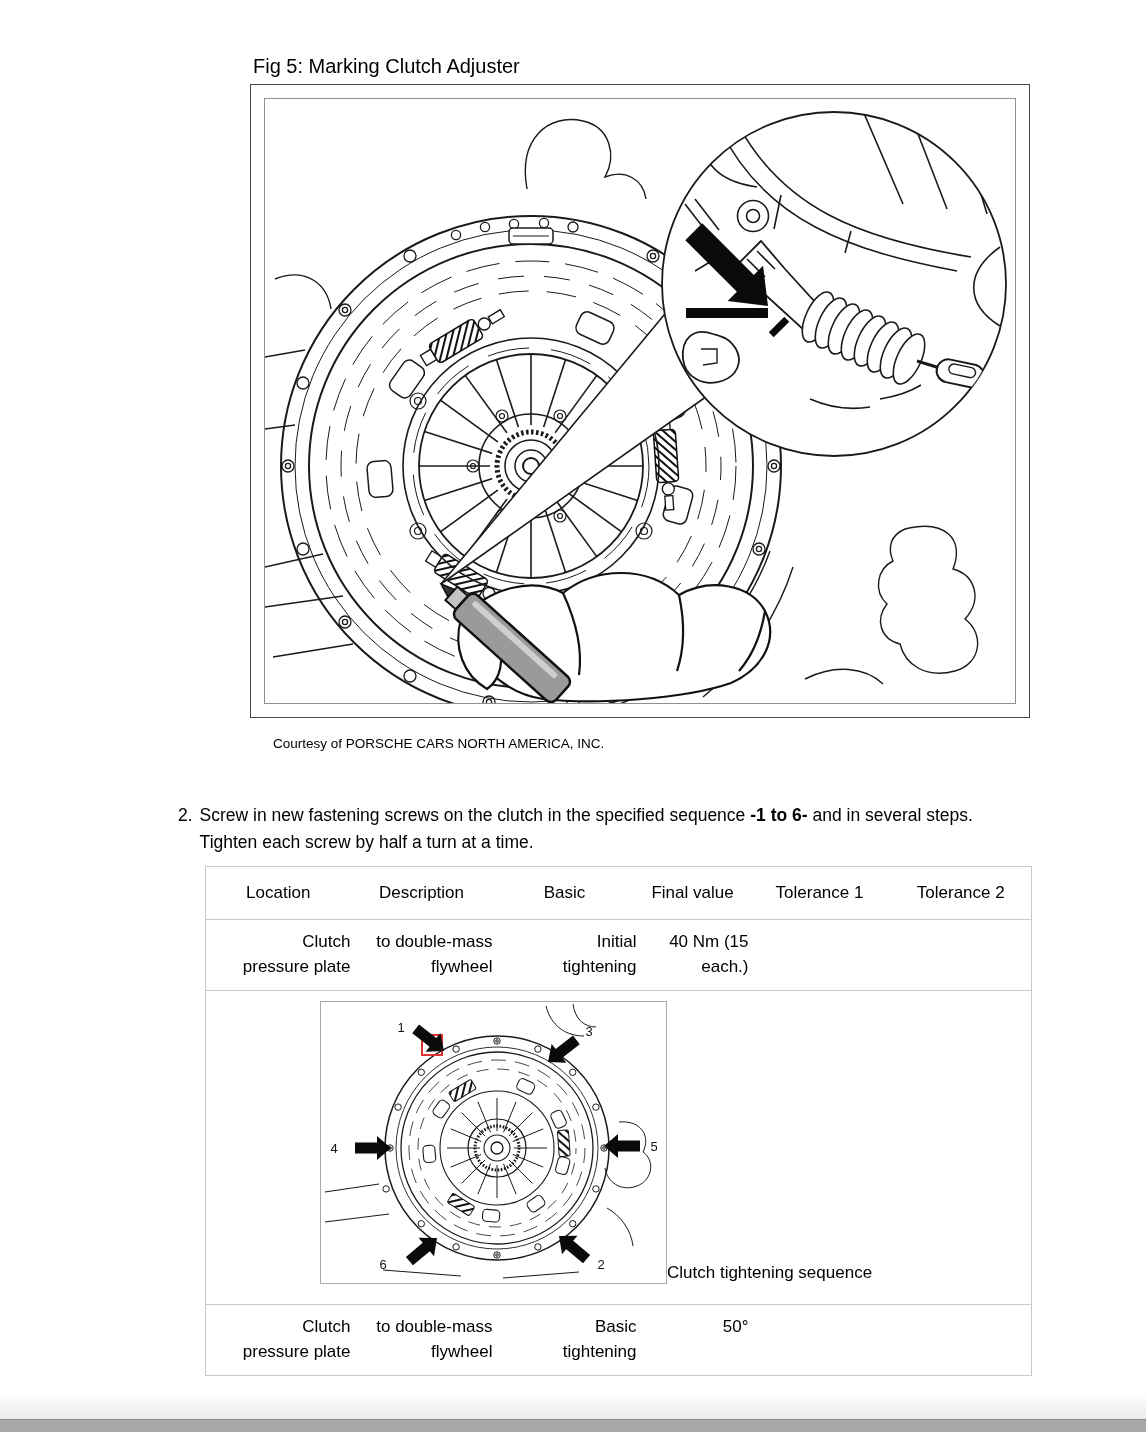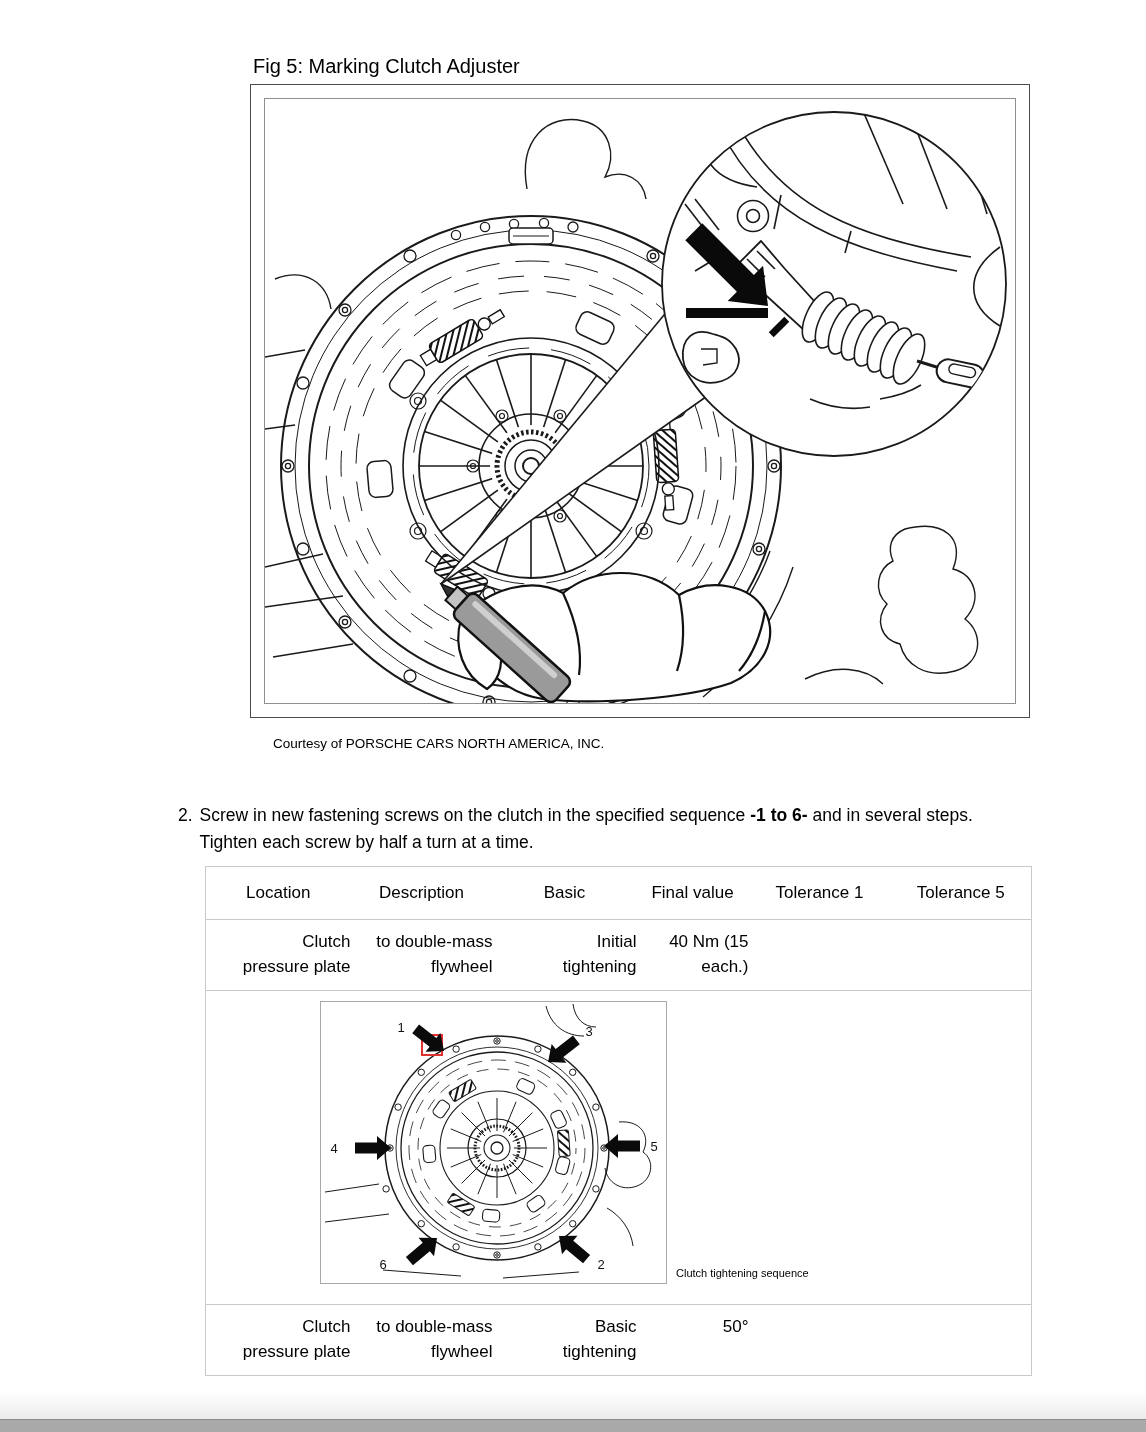--- a/index.html
+++ b/index.html
@@ -19,21 +19,21 @@
   .tq-table{position:absolute;left:205px;top:866px;width:826px;border-collapse:collapse;font-size:17px;table-layout:fixed;background:#fff;border-radius:8px;}
   .tq-table, .tq-table td, .tq-table th{border:0;}
   .tq-table{border:1px solid #c9c9c9;}
   .tq-table tr{border-bottom:1px solid #c9c9c9;}
   .tq-table th{font-weight:normal;text-align:center;height:52px;vertical-align:middle;padding:0;}
   .tq-table td{text-align:right;vertical-align:top;padding:9px 0 11px 0;line-height:25px;}
   .cell-line{display:block;}
   .img-cell{padding:0 !important;text-align:left !important;}
   .seq-wrap{display:flex;align-items:flex-end;padding:10px 0 20px 114px;}
   .seq-box{width:345px;height:281px;border:1px solid #a9a9a9;flex:0 0 auto;background:#fff;}
-  .seq-caption{margin-left:9px;margin-bottom:0px;font-size:11px;line-height:22px;}
+  .seq-caption{margin-bottom:0px;font-size:17px;line-height:22px;}
   .footer-fade{position:absolute;left:0;right:0;bottom:12px;height:28px;background:linear-gradient(#ffffff,#ebebeb);}
   .h-scrollbar{position:absolute;left:0;right:0;bottom:0;height:12px;background:#a9a9a9;border-top:1px solid #8a8a8a;}
   svg text{font-family:"Liberation Sans", sans-serif;}
 </style>
 </head>
 <body>
 
 <div class="fig-title">Fig 5: Marking Clutch Adjuster</div>
 
 <div class="figure-box">
@@ -264,21 +264,21 @@
       <col style="width:142px">
       <col style="width:141px">
   </colgroup>
   <tbody>
       <tr>
     <th>Location</th>
     <th>Description</th>
     <th>Basic</th>
     <th>Final value</th>
     <th>Tolerance 1</th>
-    <th>Tolerance 5</th>
+    <th>Tolerance 2</th>
   </tr>
   <tr>
     <td>
       <span class="cell-line">Clutch</span>
       <span class="cell-line">pressure plate</span>
     </td>
     <td>
       <span class="cell-line">to double-mass</span>
       <span class="cell-line">flywheel</span>
     </td>

